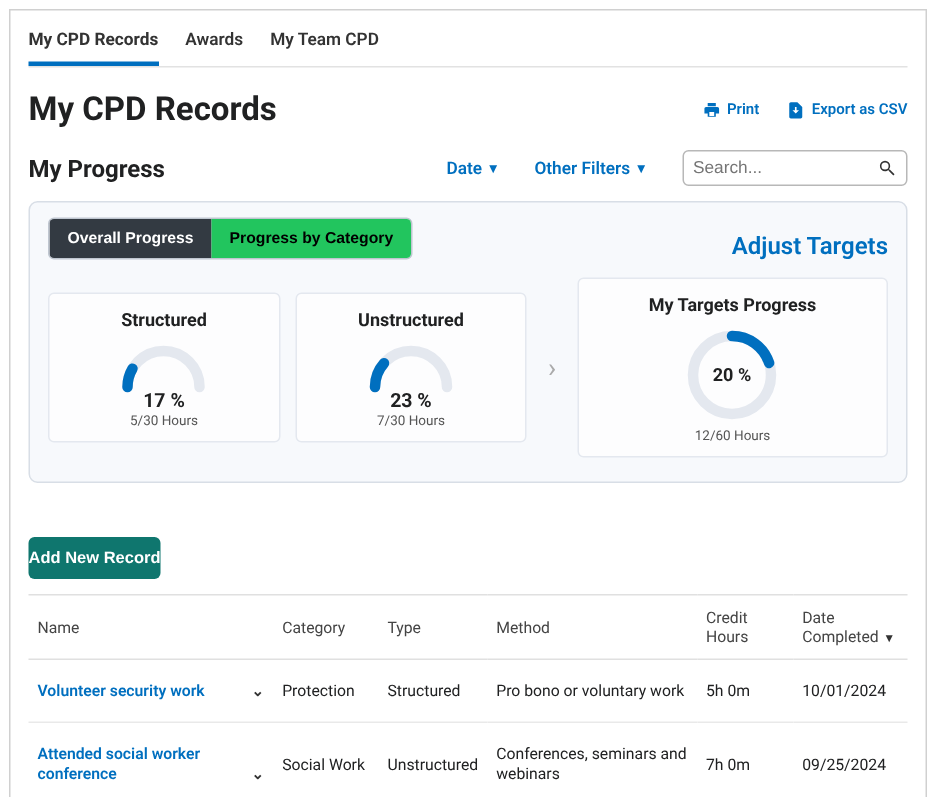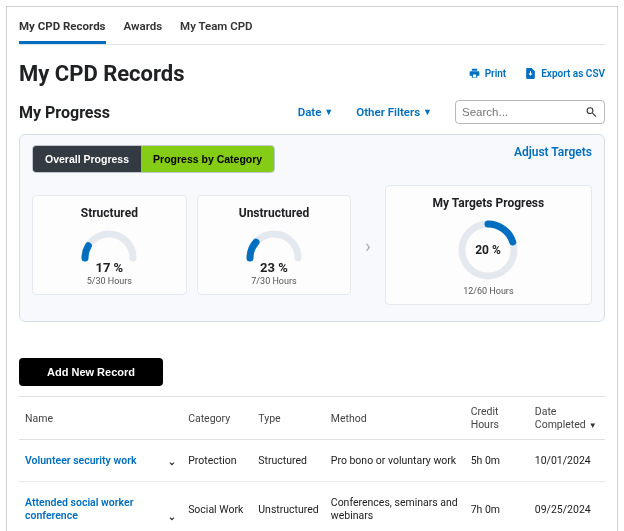--- a/index.html
+++ b/index.html
@@ -104,45 +104,45 @@
   .search-wrap svg { width: 14px; height: 14px; fill: #333; }
   
   .progress-card {
     border: 1px solid #d8dee6;
     background: #f7f9fc;
     border-radius: 6px;
     padding: 10px 12px 16px 12px;
   }
   .card-top {
     display: flex;
-    align-items: flex-start;
+    align-items: flex-end;
     justify-content: space-between;
     margin-bottom: 12px;
   }
   .tab-buttons {
     display: inline-flex;
     border: 1px solid #bfc6d0;
     border-radius: 4px;
     overflow: hidden;
   }
   .tab-btn {
     font-size: 10.5px;
     font-weight: 600;
     padding: 7px 12px;
-    background: #84cc16;
+    background: #22c55e;
     cursor: pointer;
     border: none;
   }
   .tab-btn.active {
     background: #333a42;
     color: #fff;
   }
   .adjust-link {
     color: #006fbf;
-    font-size: 12px;
+    font-size: 16px;
     font-weight: 600;
     cursor: pointer;
   }
   .gauges-row {
     display: flex;
     align-items: center;
     gap: 10px;
   }
   .gauge-block {
     flex: 1;
@@ -171,27 +171,27 @@
   }
   .divider-caret {
     color: #aaa;
     font-size: 18px;
     padding: 0 4px;
     user-select: none;
   }
   
   .records-section { margin-top: 26px; }
   .add-btn {
-    background: #000000;
+    background: #0f766e;
     color: #fff;
     border: none;
     border-radius: 4px;
     font-size: 11px;
     font-weight: 600;
-    padding: 8px 28px;
+    padding: 8px 0;
     cursor: pointer;
     margin: 10px 0 10px 0;
   }
   table.records {
     width: 100%;
     border-collapse: collapse;
     font-size: 10.5px;
   }
   table.records th {
     text-align: left;

